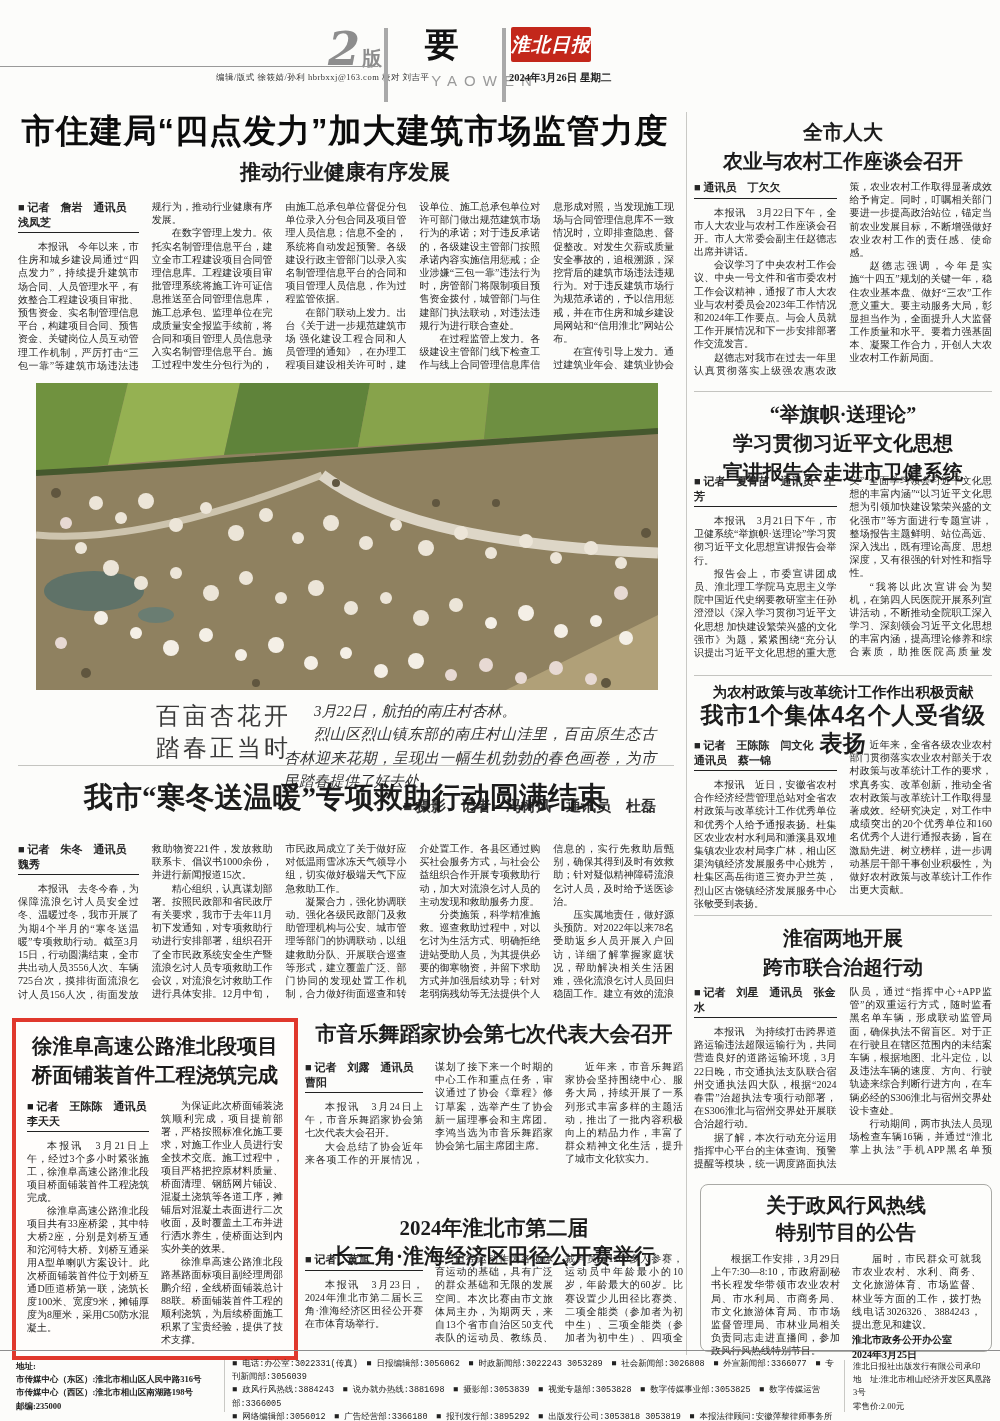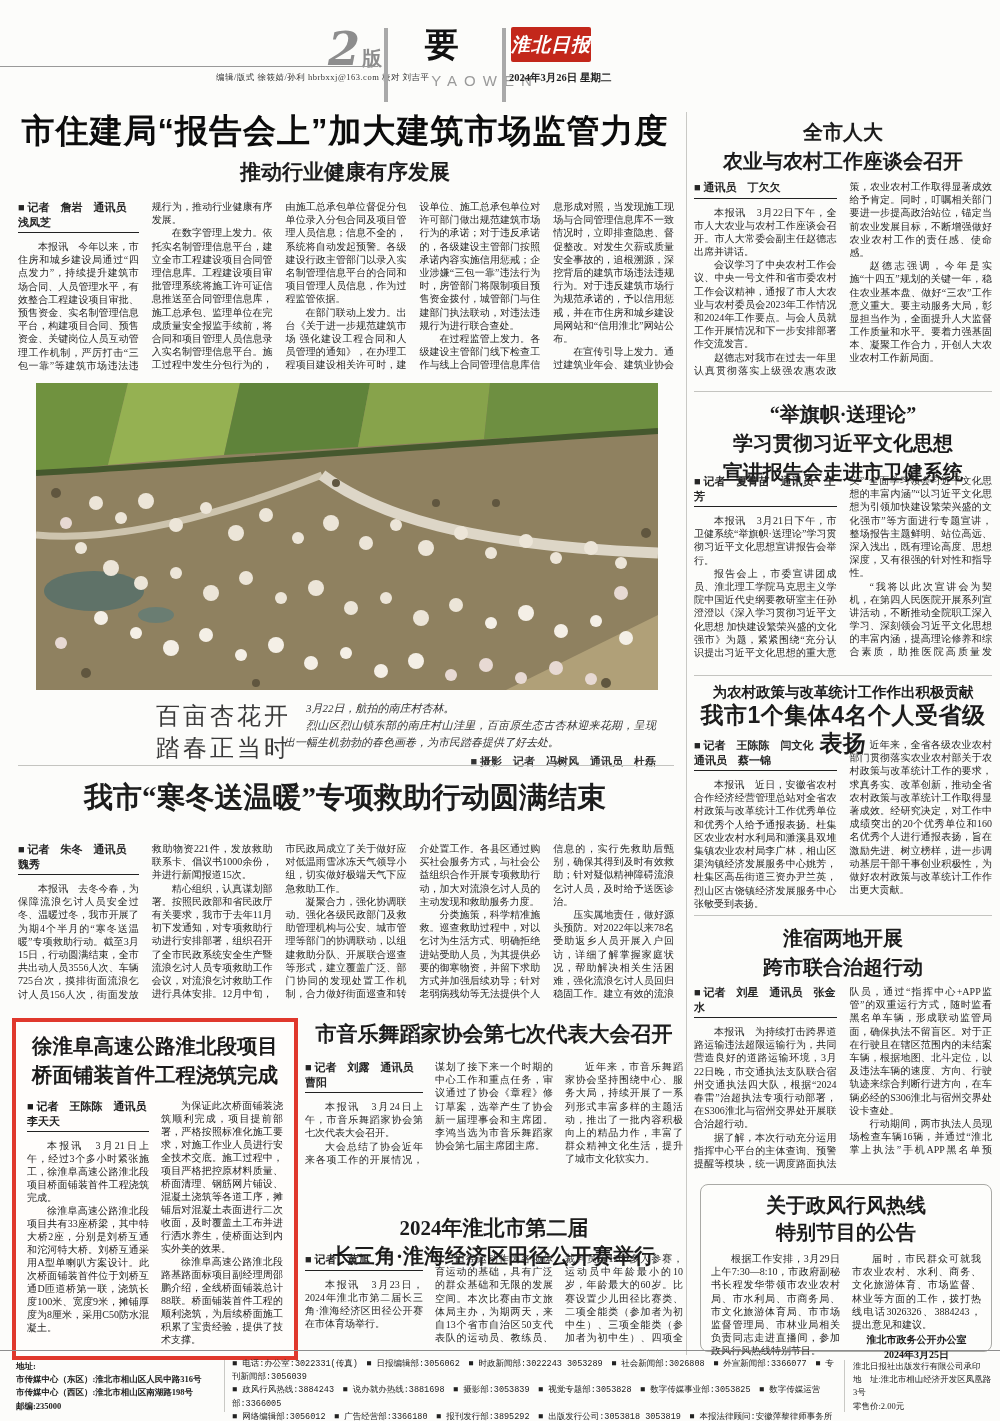--- a/index.html
+++ b/index.html
@@ -36,21 +36,21 @@
   
   .lead-headline { left:16px; top:112px; width:658px; text-align:center;
                    font:900 33px/1.15 "Liberation Sans","DejaVu Sans",sans-serif; letter-spacing:1px; color:#0c0c0c; }
   .lead-subhead { left:16px; top:160px; width:658px; text-align:center; font:700 21px/1.2 "Liberation Serif",serif; }
   .lead-body { left:18px; top:200px; width:656px; height:176px; }
 
   
   .photo { left:36px; top:383px; width:622px; height:307px; overflow:hidden; }
   .photo svg { display:block; width:100%; height:100%; }
   .cap-title { left:156px; top:700px; font-size:24px; line-height:1.35; letter-spacing:3px; color:#3a3a3a; }
-  .cap-text { left:284px; top:700px; width:372px; font-size:11px; line-height:1.55; color:#333; }
+  .cap-text { left:284px; top:700px; width:372px; font-size:15px; line-height:1.55; color:#333; }
   .cap-text p { text-indent:2em; text-align:justify; font-style:italic; }
   .cap-credit { text-align:right; font-weight:700; font-style:normal !important; text-indent:0 !important; margin-top:2px; }
 
   
   .handong-title { left:16px; top:780px; width:658px; text-align:center; font:700 29px/1.2 "Liberation Serif",serif; }
   .handong-body { left:18px; top:842px; width:656px; height:170px; }
 
   
   .redbox { left:12px; top:1018px; width:286px; height:342px; border:4px solid #e0382c; background:#fffdfb; padding:10px 11px; }
   .redbox-title { text-align:center; font:700 20.5px/1.4 "Liberation Serif",serif; margin-bottom:10px; }
@@ -78,21 +78,21 @@
   .by-body { left:694px; top:738px; width:298px; height:172px; }
   .hr-r3 { left:694px; top:915px; width:298px; }
   .zc-title { top:924px; }
   .zc-body { left:694px; top:985px; width:298px; height:186px; }
 
   
   .notice { left:700px; top:1184px; width:292px; height:168px; border:1px solid #a9a9a5; border-radius:8px;
             padding:7px 10px; background:#fdfdfb; }
   .notice-title { text-align:center; font:700 20px/1.35 "Liberation Serif",serif; margin-bottom:6px; }
   .notice-body { height:110px; overflow:hidden; column-count:2; column-gap:12px; font-size:10px; line-height:1.32; }
-  .signoff { font-weight:700; text-align:center; }
+  .signoff { font-weight:700; text-align:left; }
   .signoff div { margin-top:2px; }
 
   
   .hr-foot { left:0; top:1350px; width:1000px; background:#8d8d8d; }
   .foot { font-size:8.5px; line-height:1.55; color:#222; }
   .foot p { margin:0; }
   .foot-addr { left:16px; top:1360px; width:205px; font-weight:700; }
   .fvr1 { left:224px; top:1360px; height:52px; }
   .foot-contacts { left:232px; top:1358px; width:604px;font-family:Liberation Mono, monospace; }
   .fvr2 { left:844px; top:1360px; height:52px; }
@@ -110,21 +110,21 @@
   <div class="abs edline">编辑/版式  徐筱婧/孙利  hbrbxxj@163.com  校对  刘吉平</div>
   <div class="vbar" style="left:384px;top:28px;height:74px;"></div>
   <div class="abs secname">
     <div class="cn">要  闻</div>
     <div class="py">YAOWEN</div>
   </div>
   <div class="vbar" style="left:502px;top:28px;height:74px;"></div>
   <div class="abs logo">淮北日报</div>
   <div class="abs dateline">2024年3月26日  星期二</div>
 
-  <h1 class="abs lead-headline">市住建局“报告会上”加大建筑市场监管力度</h1>
+  <h1 class="abs lead-headline">市住建局“四点发力”加大建筑市场监管力度</h1>
   <h2 class="abs lead-subhead">推动行业健康有序发展</h2>
   <div class="abs body cols5 lead-body">
     <div class="byline">■ 记者　詹岩　通讯员　浅凤芝</div>
     <div class="paras">
         <p>本报讯　今年以来，市住房和城乡建设局通过“四点发力”，持续提升建筑市场合同、人员管理水平，有效整合工程建设项目审批、预售资金、实名制管理信息平台，构建项目合同、预售资金、关键岗位人员互动管理工作机制，严厉打击“三包一靠”等建筑市场违法违规行为，推动行业健康有序发展。</p>
         <p>在数字管理上发力。依托实名制管理信息平台，建立全市工程建设项目合同管理信息库。工程建设项目审批管理系统将施工许可证信息推送至合同管理信息库，施工总承包、监理单位在完成质量安全报监手续前，将合同和项目管理人员信息录入实名制管理信息平台。施工过程中发生分包行为的，由施工总承包单位督促分包单位录入分包合同及项目管理人员信息；信息不全的，系统将自动发起预警。各级建设行政主管部门以录入实名制管理信息平台的合同和项目管理人员信息，作为过程监管依据。</p>
         <p>在部门联动上发力。出台《关于进一步规范建筑市场 强化建设工程合同和人员管理的通知》，在办理工程项目建设相关许可时，建设单位、施工总承包单位对许可部门做出规范建筑市场行为的承诺；对于违反承诺的，各级建设主管部门按照承诺内容实施信用惩戒；企业涉嫌“三包一靠”违法行为时，房管部门将限制项目预售资金拨付，城管部门与住建部门执法联动，对违法违规行为进行联合查处。</p>
         <p>在过程监管上发力。各级建设主管部门线下检查工作与线上合同管理信息库信息形成对照，当发现施工现场与合同管理信息库不一致情况时，立即排查隐患、督促整改。对发生欠薪或质量安全事故的，追根溯源，深挖背后的建筑市场违法违规行为。对于违反建筑市场行为规范承诺的，予以信用惩戒，并在市住房和城乡建设局网站和“信用淮北”网站公布。</p>
         <p>在宣传引导上发力。通过建筑业年会、建筑业协会等平台加强政策宣传，引导企业充分认识强化建设工程合同和人员管理的重要性、必要性。同时，对今年以来办理施工许可证的项目，点对点联系项目企业，逐个进行系统录入指导。截至目前，全市16个项目已完成合同和人员信息录入上传，纳入过程监管。</p>
       </div>

